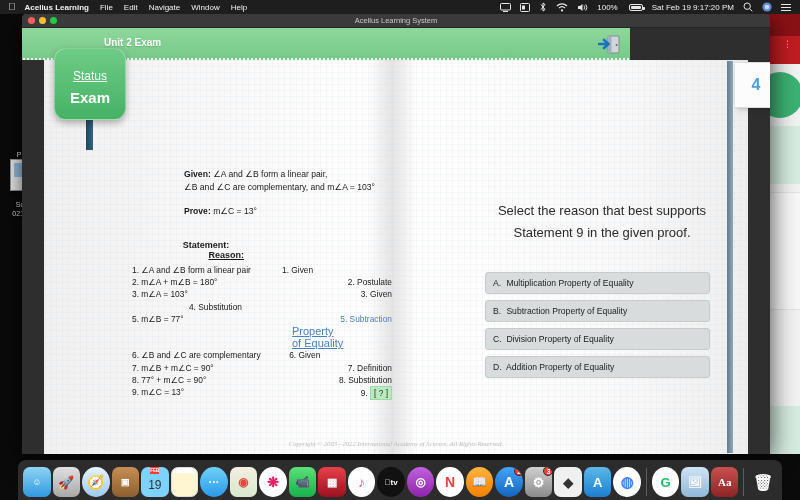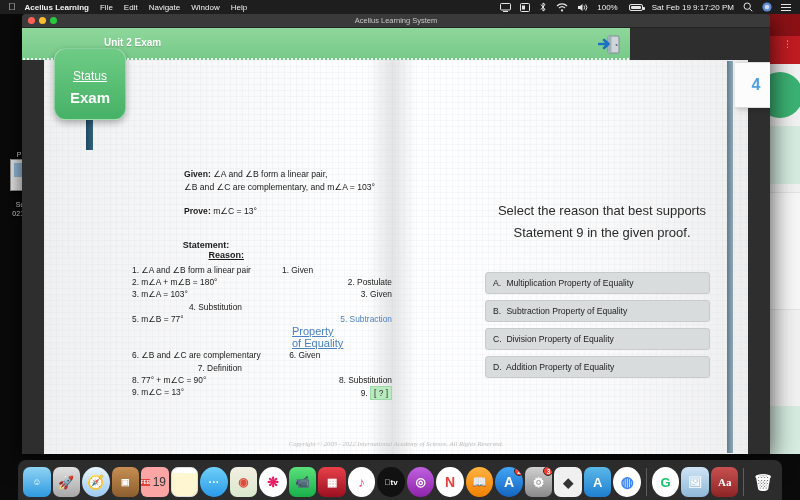--- a/index.html
+++ b/index.html
@@ -181,21 +181,21 @@
   }
   .dock-item { position:relative; width:30px; height:30px; border-radius:7px; cursor:pointer;
                display:flex; align-items:center; justify-content:center;
                font-size:9px; font-weight:bold; color:#fff; overflow:hidden; }
   .dock-sep { width:1px; height:28px; background:#5e5e5e; margin:0 3px 1px; }
   .badge {
     position:absolute; top:-1px; right:-1px; min-width:10px; height:10px; padding:0 2px;
     border-radius:6px; background:#ff3b30; color:#fff; font-size:6.5px; font-weight:bold;
     display:flex; align-items:center; justify-content:center; border:1px solid #2f2f2f;
   }
-  .cal { background:#fca5a5; display:flex; flex-direction:row;border-radius:6px; }
+  .cal { background:#7dd3fc; display:flex; flex-direction:column; }
   .cal .m { background:#e8413a; color:#fff; font-size:4.5px; text-align:center; line-height:7px; }
   .cal .d { flex:1; color:#333; font-size:12px; text-align:center; line-height:22px; font-weight:normal;}
 </style>
 </head>
 <body>
 
 <div id="desktop">
 
   <div id="bg-app">
     <div class="bg-head">
@@ -363,20 +363,21 @@
           <span class="st">5. m∠B = 77°</span>
           <span class="rs c blue">5. Subtraction</span>
         </div>
         <div class="contwrap cont1">Property</div>
         <div class="contwrap cont2">of Equality</div>
         <div class="trow">
           <span class="st" style="width:168px">6. ∠B and ∠C are complementary</span>
           <span class="rs">6. Given</span>
         </div>
         <div class="trow">
+          <span class="st">7. m∠B + m∠C = 90°</span>
           <span class="rs c">7. Definition</span>
         </div>
         <div class="trow">
           <span class="st">8.  77° + m∠C = 90°</span>
           <span class="rs c">8. Substitution</span>
         </div>
         <div class="trow">
           <span class="st">9. m∠C =  13°</span>
           <span class="rs c">
             <span>9.</span>

